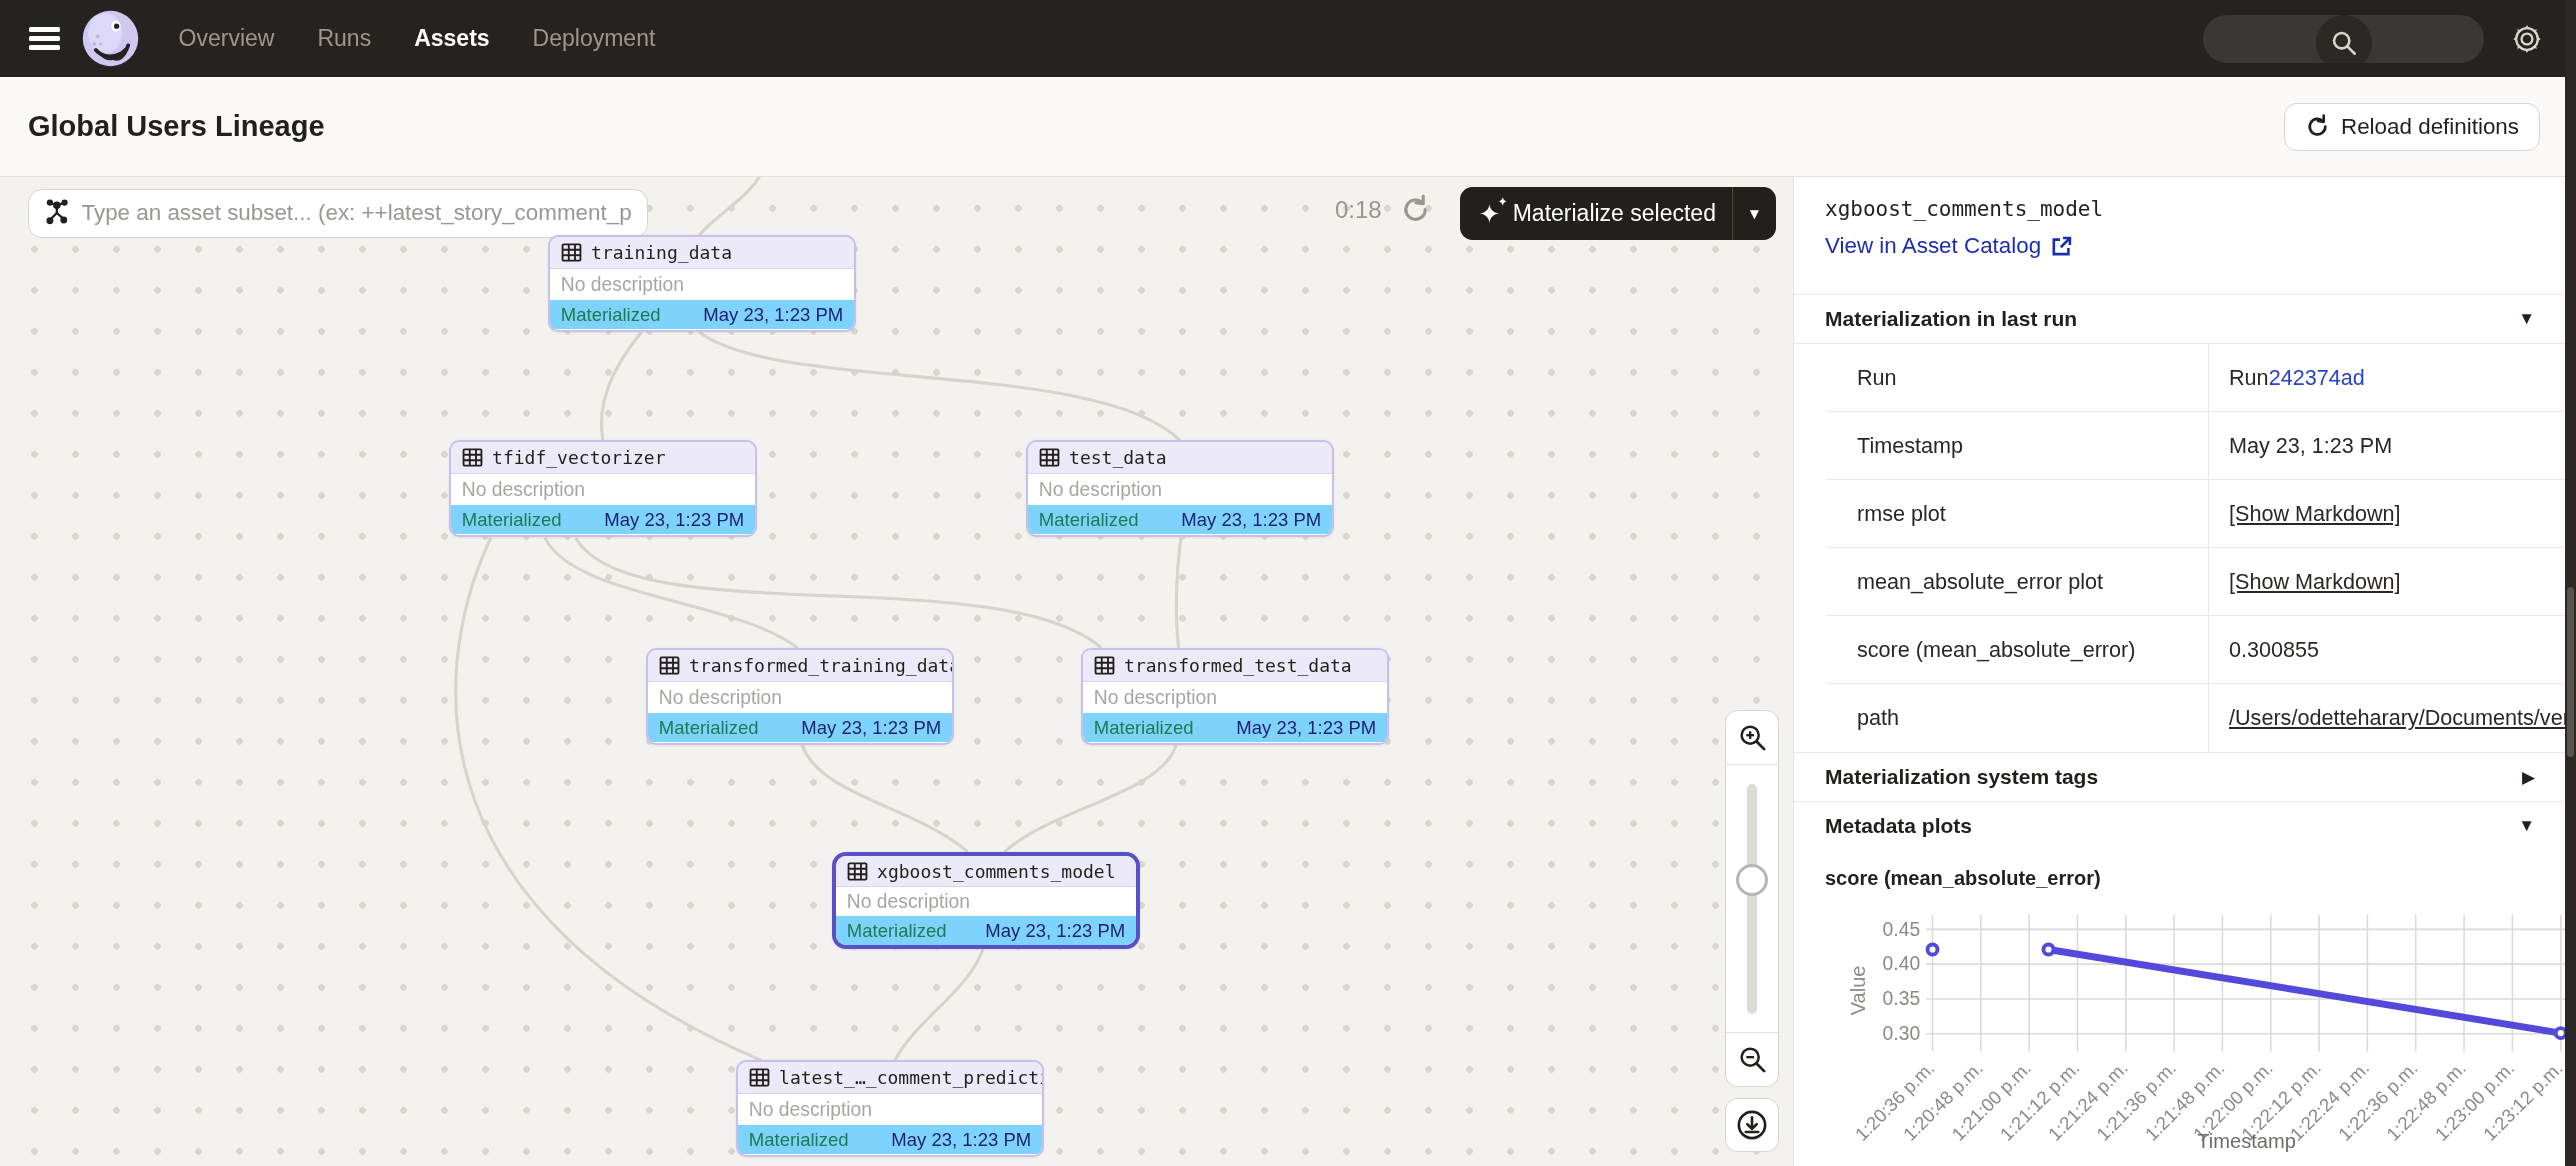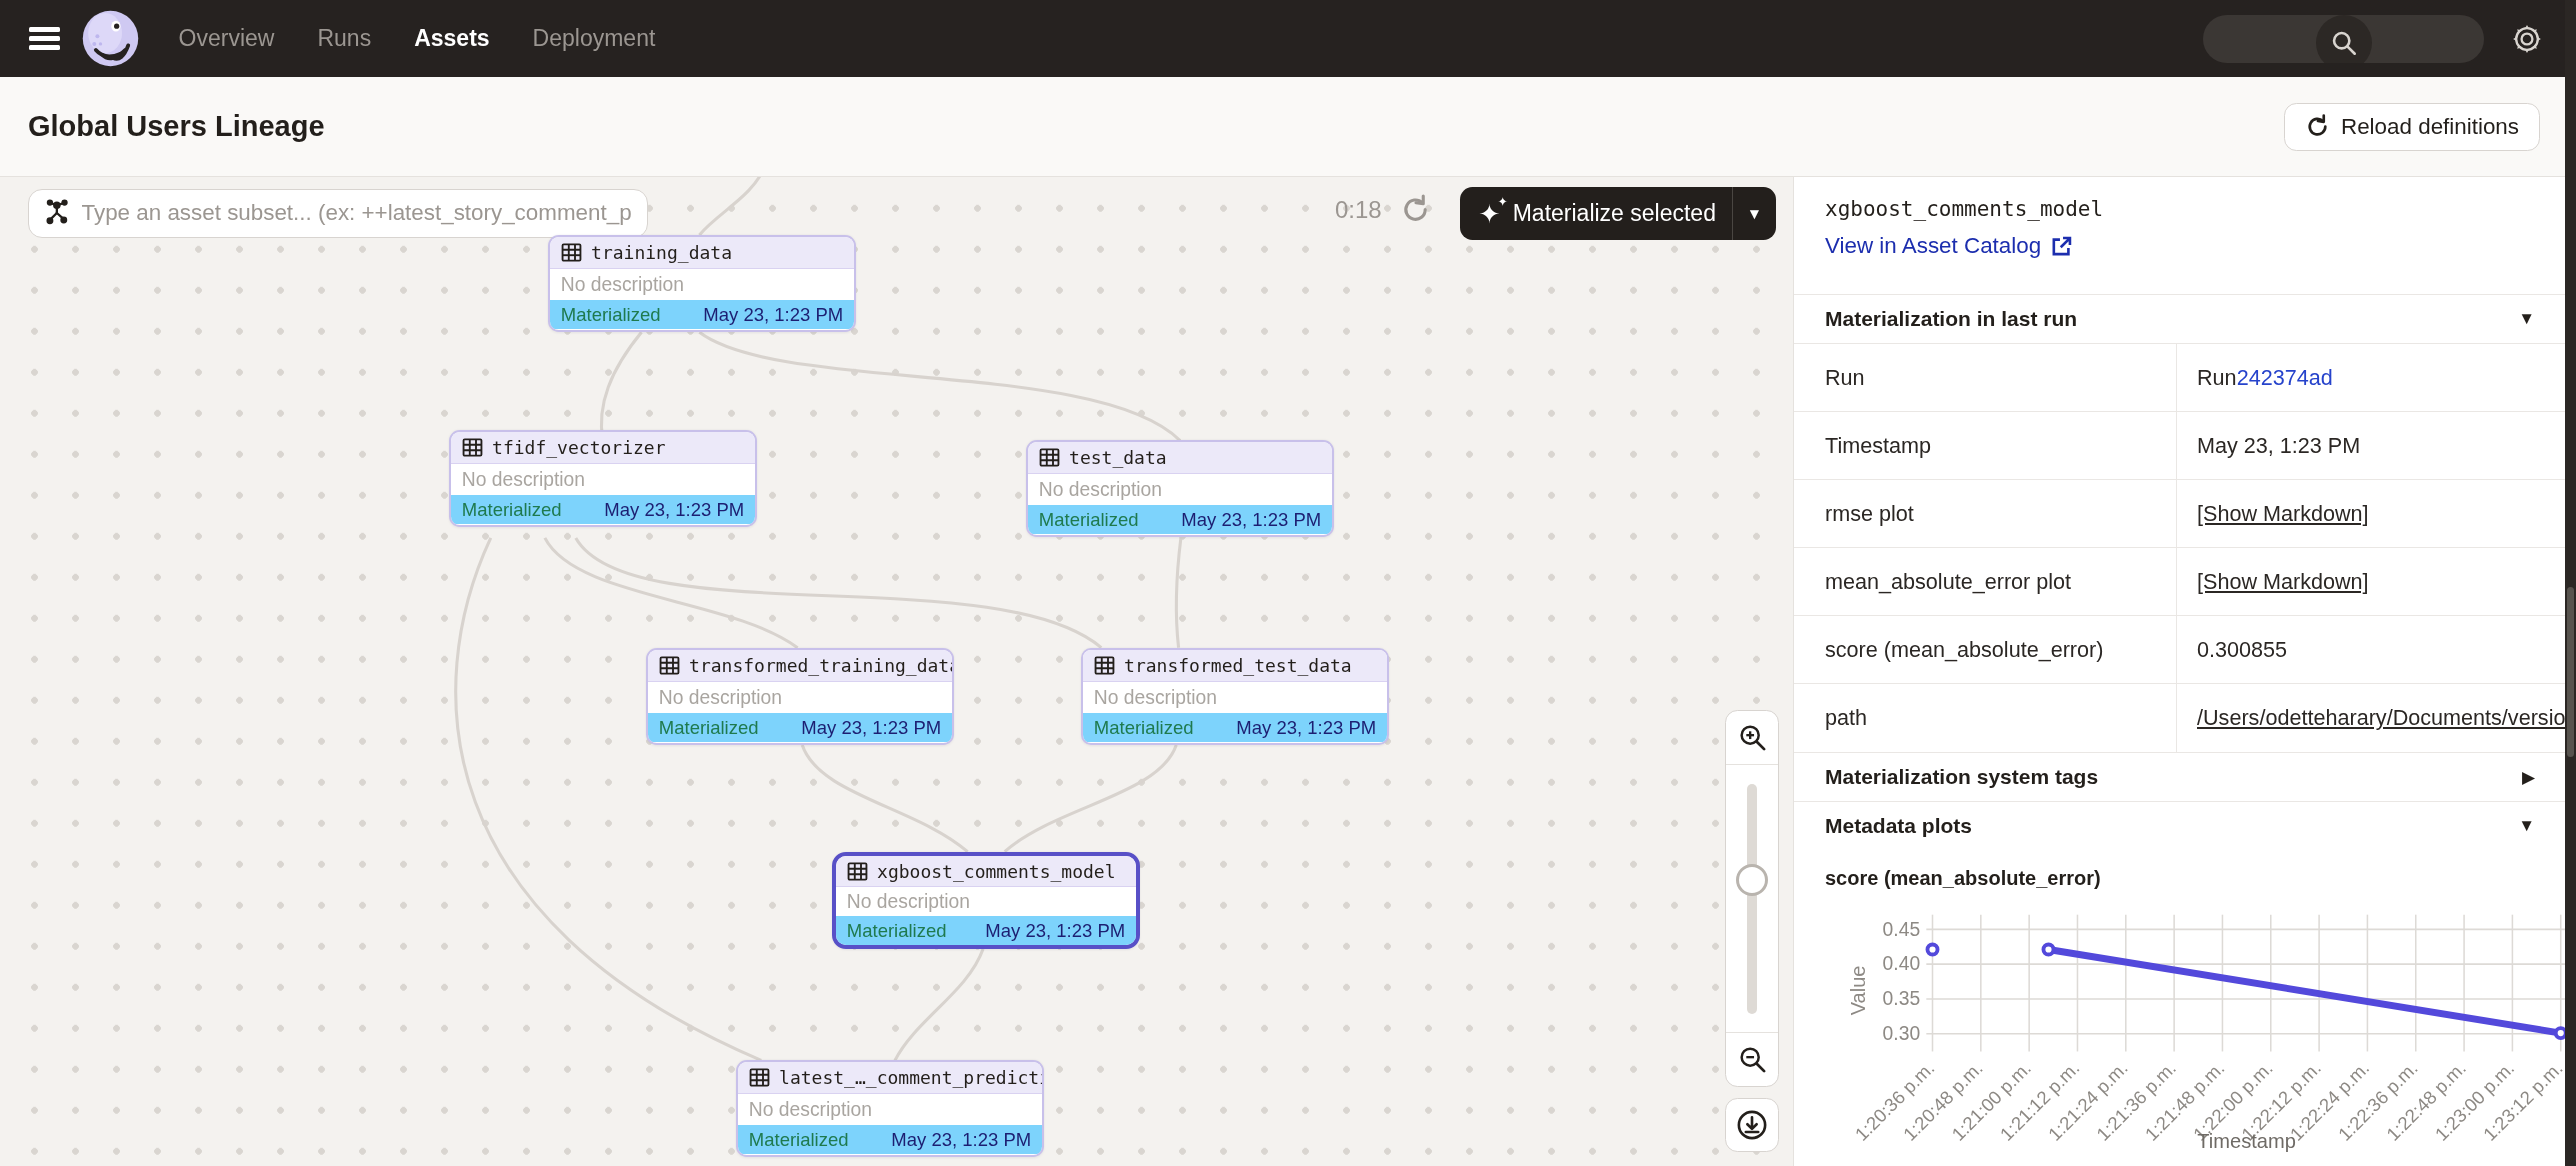--- a/index.html
+++ b/index.html
@@ -92,21 +92,21 @@
   .side-panel { position:absolute; left:1793px; top:177px; width:773px; height:990px; background:#fff;
                 border-left:1.5px solid #E5E2DE; }
   .sp-head { height:117px; padding:20px 0 0 31px; }
   .sp-title { font-family:"DejaVu Sans Mono", monospace; font-size:21px; color:#231F1B; }
   .sp-link { margin-top:12.4px; display:flex; align-items:center; gap:9.3px; font-size:22.4px;
              color:#1C2EAE; cursor:pointer; width:max-content; }
   .section-row { height:49px; border-top:1.5px solid #EAE7E4; display:flex; align-items:center;
                  justify-content:space-between; padding:8px 31px; cursor:pointer; }
   .section-label { font-size:21px; font-weight:bold; color:#231F1B; }
   .section-caret { font-size:17px; color:#231F1B; }
-  .kv-table { border-top:1.5px solid #EAE7E4; }
+  .kv-table { border-top:1.5px solid #EAE7E4;padding-left:32px; }
   .kv-row { height:68px; display:flex; border-bottom:1.5px solid #EAE7E4; }
   .kv-row:last-child { border-bottom:none; }
   .kv-label { width:383px; border-right:1.5px solid #EAE7E4; display:flex; align-items:center;
               padding-left:31px; font-size:21.6px; color:#2B2724; }
   .kv-value { flex:1; display:flex; align-items:center; padding-left:20px; font-size:21.6px;
               color:#2B2724; overflow:hidden; white-space:nowrap; }
   .kv-value a { color:#2643CB; text-decoration:none; cursor:pointer; }
   .kv-value a.ulink { color:#2B2724; text-decoration:underline; }
   .subplot-title { padding:17px 0 0 31px; font-size:20px; font-weight:bold; color:#231F1B; height:43px; }
   .chart-wrap { padding-left:10.8px; }
@@ -252,21 +252,21 @@
             <span class="an-name">training_data</span>
           </div>
           <div class="an-body">
             <span class="an-desc">No description</span>
           </div>
           <div class="an-foot">
             <span class="an-status">Materialized</span>
             <span class="an-date">May 23, 1:23 PM</span>
           </div>
         </div>
-        <div class="asset-node" style="left: 449px; top: 253px;">
+        <div class="asset-node" style="left: 449px; top: 263px;">
           <div class="an-head">
             <span>
               <svg width="21" height="21" viewBox="0 0 27 27">
                 <g stroke="#231F1B" stroke-width="2.4" fill="none">
                   <rect x="2" y="3" width="23" height="21" rx="1.5"></rect>
                   <line x1="2" y1="10" x2="25" y2="10"></line>
                   <line x1="2" y1="17" x2="25" y2="17"></line>
                   <line x1="10" y1="3" x2="10" y2="24"></line>
                   <line x1="18" y1="3" x2="18" y2="24"></line>
                 </g>

